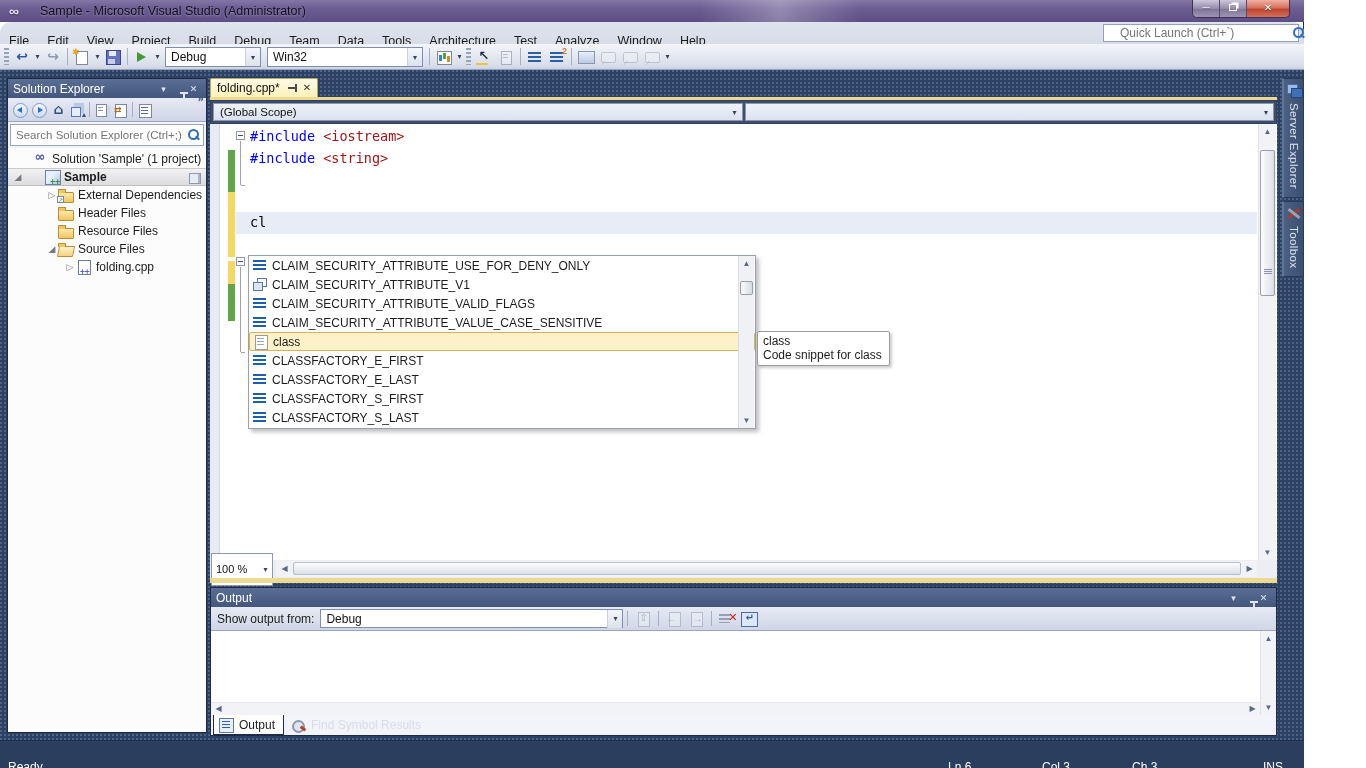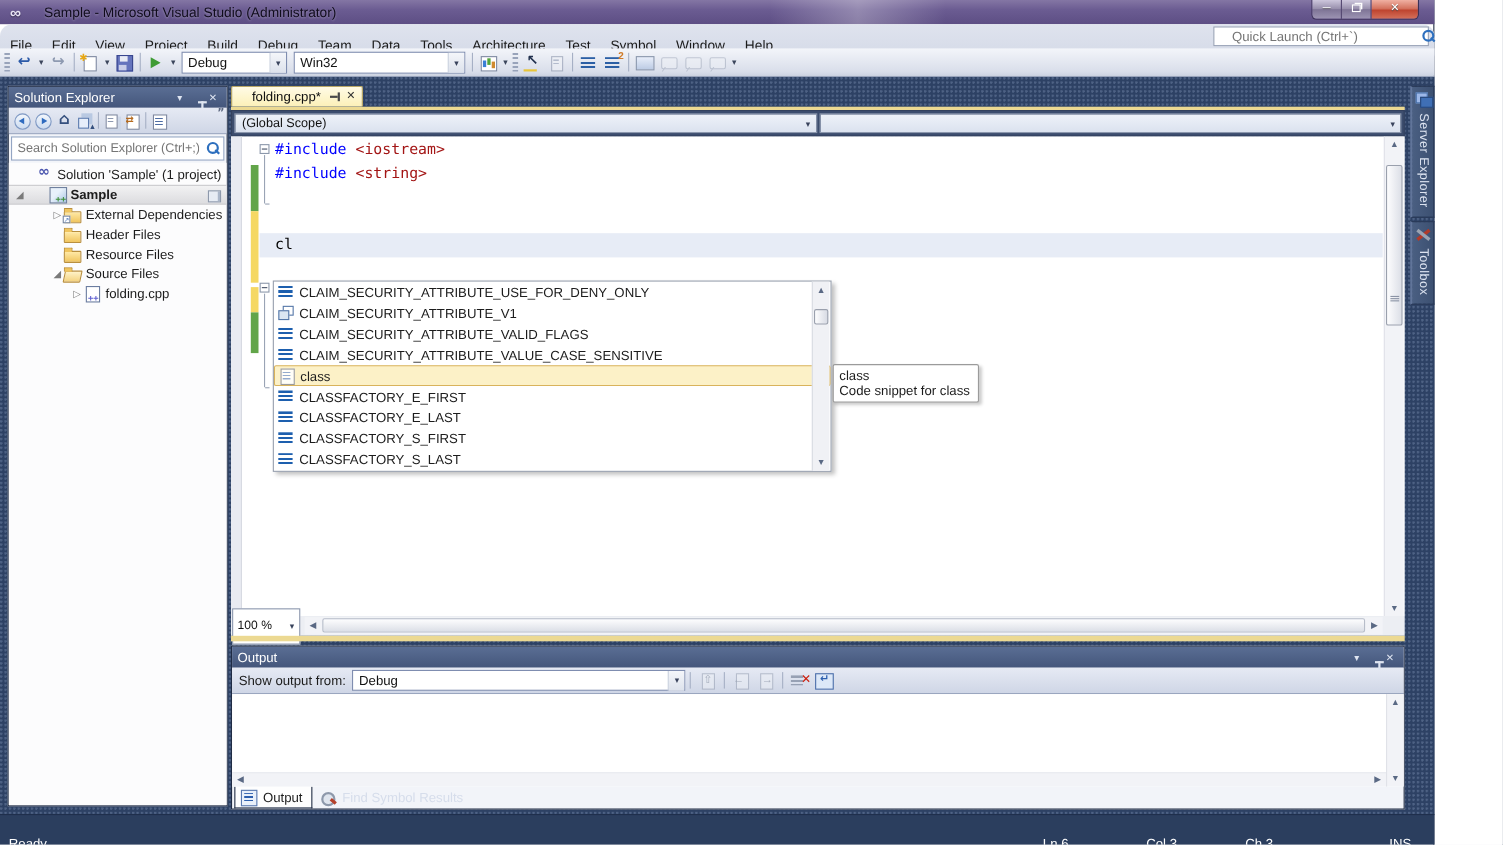--- a/index.html
+++ b/index.html
@@ -135,21 +135,21 @@
       background:#f0c55f; border:1px solid #b98f3e; border-bottom:none; border-radius:1px 1px 0 0;}
   .ti-folder-open::before{transform:skewX(-12deg); background:linear-gradient(180deg,#fff3c9,#f4d27e);}
   .ti-folder-ext .ovl{position:absolute;left:-1px;bottom:-1px;width:7px;height:7px;background:#fff;border:1px solid #7787a2;z-index:2;}
   .ti-folder-ext .ovl::before{content:"\2197";position:absolute;left:0px;top:-1px;font-size:6px;color:#2d5fae;}
   .ti-cpp-file::before{content:"";position:absolute;left:2px;top:0px;width:11px;height:13px;background:#fff;border:1px solid #6b7da0;}
   .ti-cpp-file::after{content:"++";position:absolute;left:4px;bottom:-2px;color:#5f5fd0;font:bold 8px/8px "DejaVu Sans Mono",monospace;}
 
   
   .editor-group { position:absolute; left:210px; top:8px; width:1067px; height:505px; }
   .tabstrip { position:absolute; left:0; top:0; width:100%; height:19px; }
-  .doc-tab { position:absolute; left:0; top:0; height:19px; padding:0 6px 0 18px;
+  .doc-tab { position:absolute; left:0; top:0; height:19px; padding:0 6px 0 6px;
              background:linear-gradient(180deg,#fffbe6,#fcf0b8); border:1px solid #b9a766; border-bottom:none;
              border-radius:2px 2px 0 0; display:flex; align-items:center; font-size:12px; color:#111; }
   .doc-tab .tab-label{margin-right:7px;}
   .tab-pin { position:relative; width:12px; height:10px; margin-right:4px;}
   .tab-pin::before{content:"";position:absolute;left:1px;top:4px;width:7px;height:2px;background:#4a4a4a;}
   .tab-pin::after{content:"";position:absolute;left:8px;top:1px;width:2px;height:8px;background:#4a4a4a;}
   .tab-close { font-size:10px; color:#333; line-height:10px; }
   .gold-line { position:absolute; left:0; top:19px; width:100%; height:3px; background:var(--accent-gold,#ecd992); }
   .navbar { position:absolute; left:0; top:22px; width:100%; height:24px; background:#3c4d6e; border:1px solid #33415e;
             display:flex; padding:2px; gap:2px; }
@@ -287,21 +287,21 @@
           <span class="menu-item">Edit</span>
           <span class="menu-item">View</span>
           <span class="menu-item">Project</span>
           <span class="menu-item">Build</span>
           <span class="menu-item">Debug</span>
           <span class="menu-item">Team</span>
           <span class="menu-item">Data</span>
           <span class="menu-item">Tools</span>
           <span class="menu-item">Architecture</span>
           <span class="menu-item">Test</span>
-          <span class="menu-item">Symbol</span>
+          <span class="menu-item">Analyze</span>
           <span class="menu-item">Window</span>
           <span class="menu-item">Help</span>
         </div>
     <div class="quick-launch">
       <input placeholder="Quick Launch (Ctrl+`)" style="">
       <span class="ql-mag"></span>
     </div>
   </div>
 
   <div class="toolbar">

